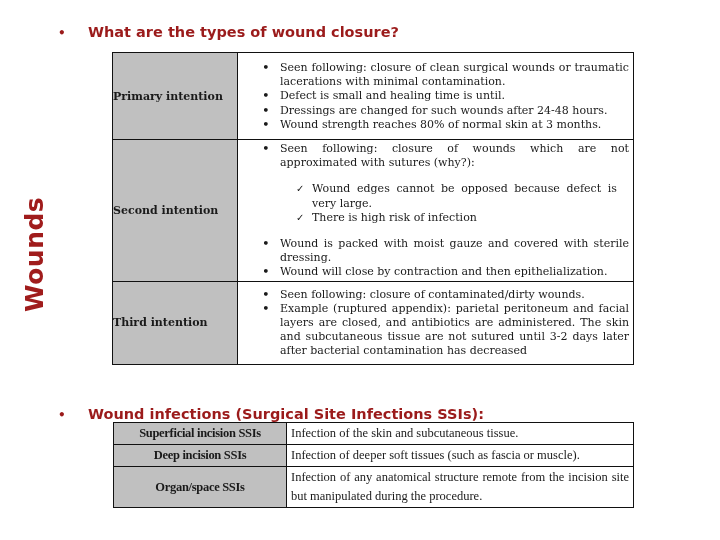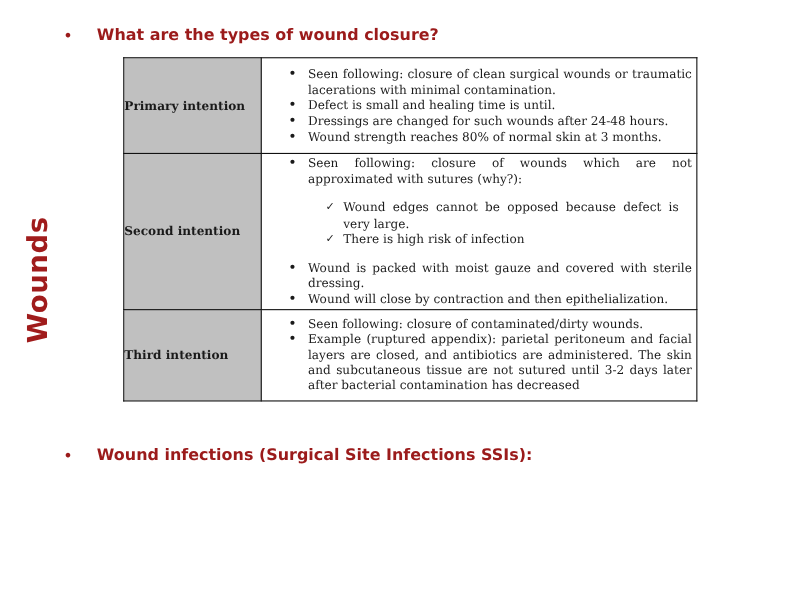--- a/index.html
+++ b/index.html
@@ -93,14 +93,26 @@
   </tr>
 </tbody>
   </table>
 
 <div class="bullet-line" style="top:406px;">
   <span class="dot">•</span><span class="txt">Wound infections (Surgical Site Infections SSIs):</span>
 </div>
 
 <table class="ssi">
   <tbody>
+      <tr style="height:21px;">
+    <td class="label">Superficial incision SSIs</td>
+    <td class="content">Infection of the skin and subcutaneous tissue.</td>
+  </tr>
+  <tr style="height:21px;">
+    <td class="label">Deep incision SSIs</td>
+    <td class="content">Infection of deeper soft tissues (such as fascia or muscle).</td>
+  </tr>
+  <tr style="height:41px;">
+    <td class="label">Organ/space SSIs</td>
+    <td class="content">Infection of any anatomical structure remote from the incision site but manipulated during the procedure.</td>
+  </tr>
 </tbody>
   </table>
 
 </body></html>

